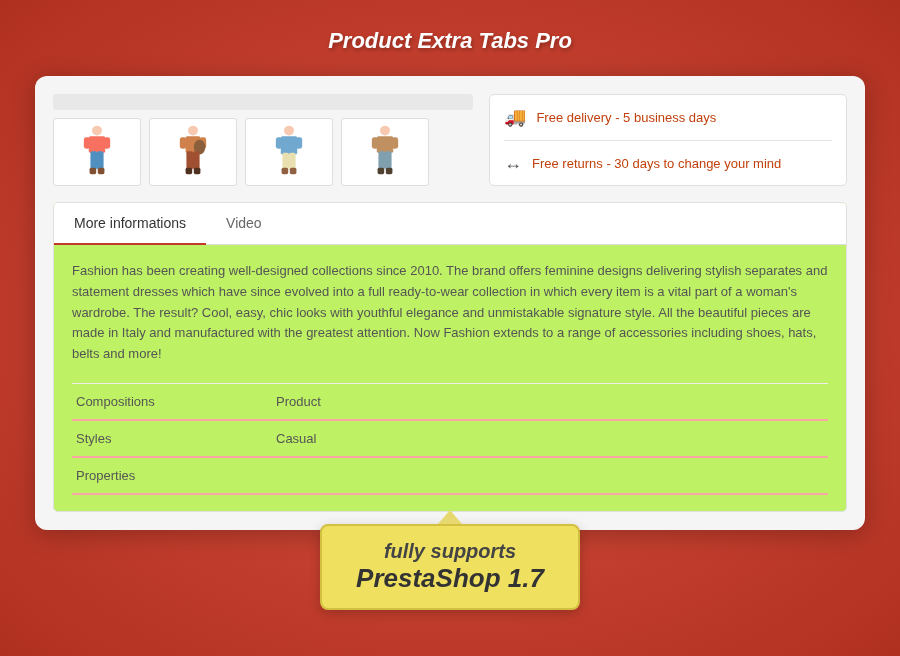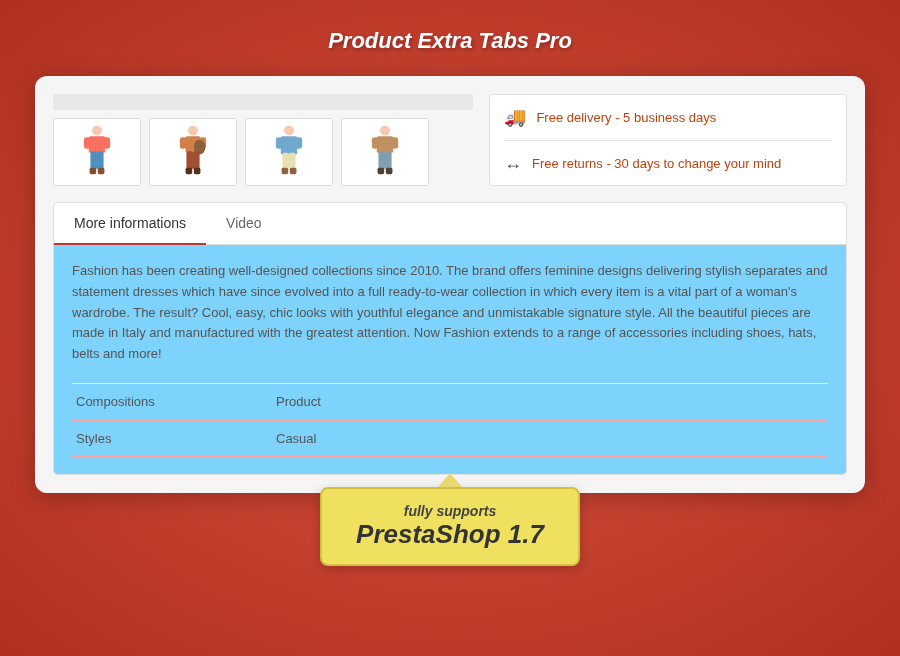--- a/index.html
+++ b/index.html
@@ -107,21 +107,21 @@
     }
 
     .divider-line {
       border: none;
       border-top: 1px solid #e5e5e5;
       margin: 0;
     }
 
     
     .tabs-section {
-      background: #7dd3fc;
+      background: #bef264;
       border: 1px solid #e0e0e0;
       border-radius: 5px;
       overflow: hidden;
     }
 
     .tabs-nav {
       display: flex;
       border-bottom: 1px solid #ddd;
       background: #fff;
     }
@@ -206,21 +206,21 @@
       background: #f0e060;
       border: 2px solid #d4c040;
       border-radius: 8px;
       padding: 14px 28px;
       text-align: center;
       box-shadow: 0 3px 12px rgba(0,0,0,0.2);
       min-width: 260px;
     }
 
     .callout-line1 {
-      font-size: 14px;
+      font-size: 20px;
       font-style: italic;
       font-weight: bold;
       color: #444;
       display: block;
     }
 
     .callout-line2 {
       font-size: 26px;
       font-style: italic;
       font-weight: bold;
@@ -324,20 +324,24 @@
 
       <div class="attributes-table">
         <div class="attr-row">
           <span class="attr-label">Compositions</span>
           <span class="attr-value">Product</span>
         </div>
         <div class="attr-row">
           <span class="attr-label">Styles</span>
           <span class="attr-value">Casual</span>
         </div>
+        <div class="attr-row">
+          <span class="attr-label">Properties</span>
+          <span class="attr-value"></span>
+        </div>
       </div>
     </div>
 
   </div>
 
 </div>
 
 <div class="callout-wrapper">
   <div class="callout-arrow"></div>
   <div class="callout-box">

